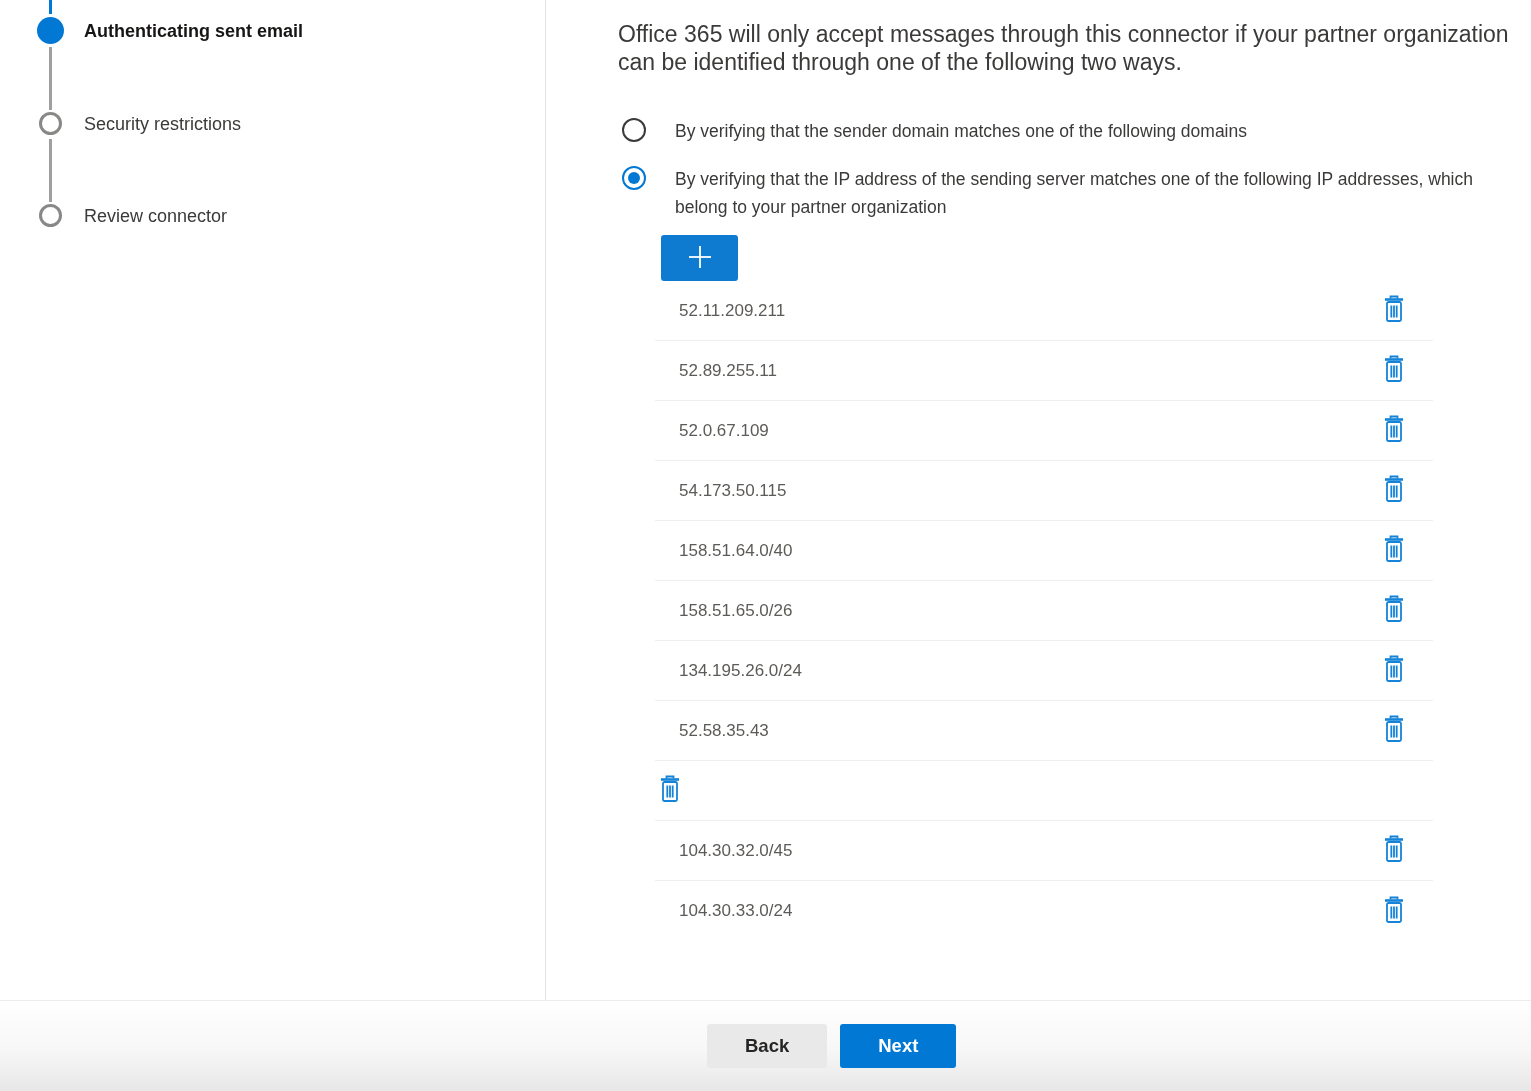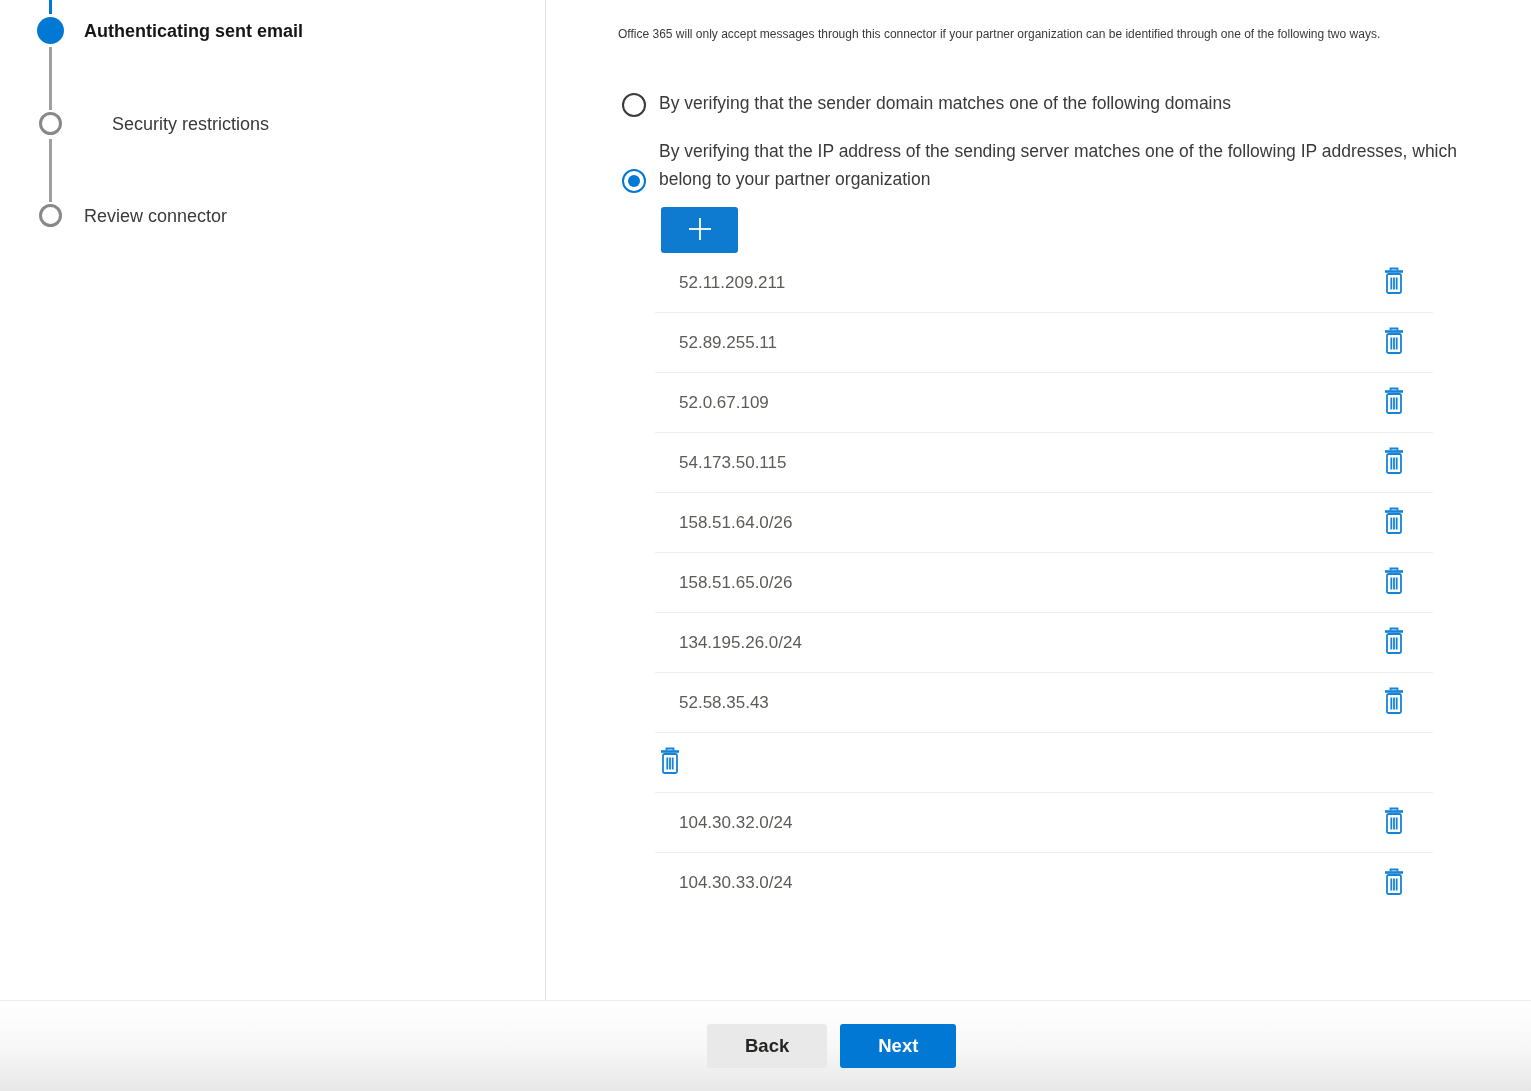--- a/index.html
+++ b/index.html
@@ -34,35 +34,36 @@
     width: 23px; height: 23px; left: 39px;
     border: 3px solid #8a8886; background: #fff;
   }
   .dot-open.dot-2 { top: 112px; }
   .dot-open.dot-3 { top: 204px; }
   .step-label {
     position: absolute; left: 84px; font-size: 18px; color: #3b3a39;
     white-space: nowrap;
   }
   .label-1 { top: 21px; font-weight: bold; color: #171615; }
-  .label-2 { top: 114px; margin-left: 28px; }
+  .label-2 { top: 114px; }
   .label-3 { top: 206px; }
 
   
   .main { flex: 1 1 auto; position: relative; overflow: hidden; }
   .intro {
     margin: 20px 0 0 72px;
     width: 912px;
-    font-size: 12px;
+    font-size: 23px;
     line-height: 28px;
     color: #3b3a39;
   }
   .option-row {
-    display: flex; align-items: flex-end;
+    display: flex; align-items: flex-start;
     margin-left: 76px;
+    gap: 16px;
   }
   .option-row.first { margin-top: 41px; }
   .option-row.second { margin-top: 20px; }
   .radio {
     flex: 0 0 auto;
     width: 24px; height: 24px; border-radius: 50%;
     border: 2px solid #3b3a39; background: #fff;
     margin-top: 1px;
     display: flex; align-items: center; justify-content: center;
     cursor: pointer;
@@ -258,21 +259,21 @@
                 <line x1="9.3" y1="11.5" x2="9.3" y2="23.5"></line>
                 <line x1="12" y1="11.5" x2="12" y2="23.5"></line>
                 <line x1="14.7" y1="11.5" x2="14.7" y2="23.5"></line>
               </g>
             </svg>
           </span>
         </button>
       </div>
 
       <div class="ip-row">
-        <span class="ip-value">158.51.64.0/26</span>
+        <span class="ip-value">158.51.64.0/40</span>
         <button class="delete-btn">
           <span>
             <svg width="24" height="30" viewBox="0 0 24 30">
               <g fill="none" stroke="#1583d8" stroke-width="1.8">
                 <path d="M8.5 4.5 v-2 h7 v2"></path>
                 <line x1="3" y1="5.5" x2="21" y2="5.5" stroke-width="2.6"></line>
                 <rect x="5" y="8" width="14" height="19" rx="1.5"></rect>
                 <line x1="9.3" y1="11.5" x2="9.3" y2="23.5"></line>
                 <line x1="12" y1="11.5" x2="12" y2="23.5"></line>
                 <line x1="14.7" y1="11.5" x2="14.7" y2="23.5"></line>
@@ -347,21 +348,21 @@
                 <line x1="9.3" y1="11.5" x2="9.3" y2="23.5"></line>
                 <line x1="12" y1="11.5" x2="12" y2="23.5"></line>
                 <line x1="14.7" y1="11.5" x2="14.7" y2="23.5"></line>
               </g>
             </svg>
           </span>
         </button>
       </div>
 
       <div class="ip-row">
-        <span class="ip-value">104.30.32.0/24</span>
+        <span class="ip-value">104.30.32.0/45</span>
         <button class="delete-btn">
           <span>
             <svg width="24" height="30" viewBox="0 0 24 30">
               <g fill="none" stroke="#1583d8" stroke-width="1.8">
                 <path d="M8.5 4.5 v-2 h7 v2"></path>
                 <line x1="3" y1="5.5" x2="21" y2="5.5" stroke-width="2.6"></line>
                 <rect x="5" y="8" width="14" height="19" rx="1.5"></rect>
                 <line x1="9.3" y1="11.5" x2="9.3" y2="23.5"></line>
                 <line x1="12" y1="11.5" x2="12" y2="23.5"></line>
                 <line x1="14.7" y1="11.5" x2="14.7" y2="23.5"></line>

